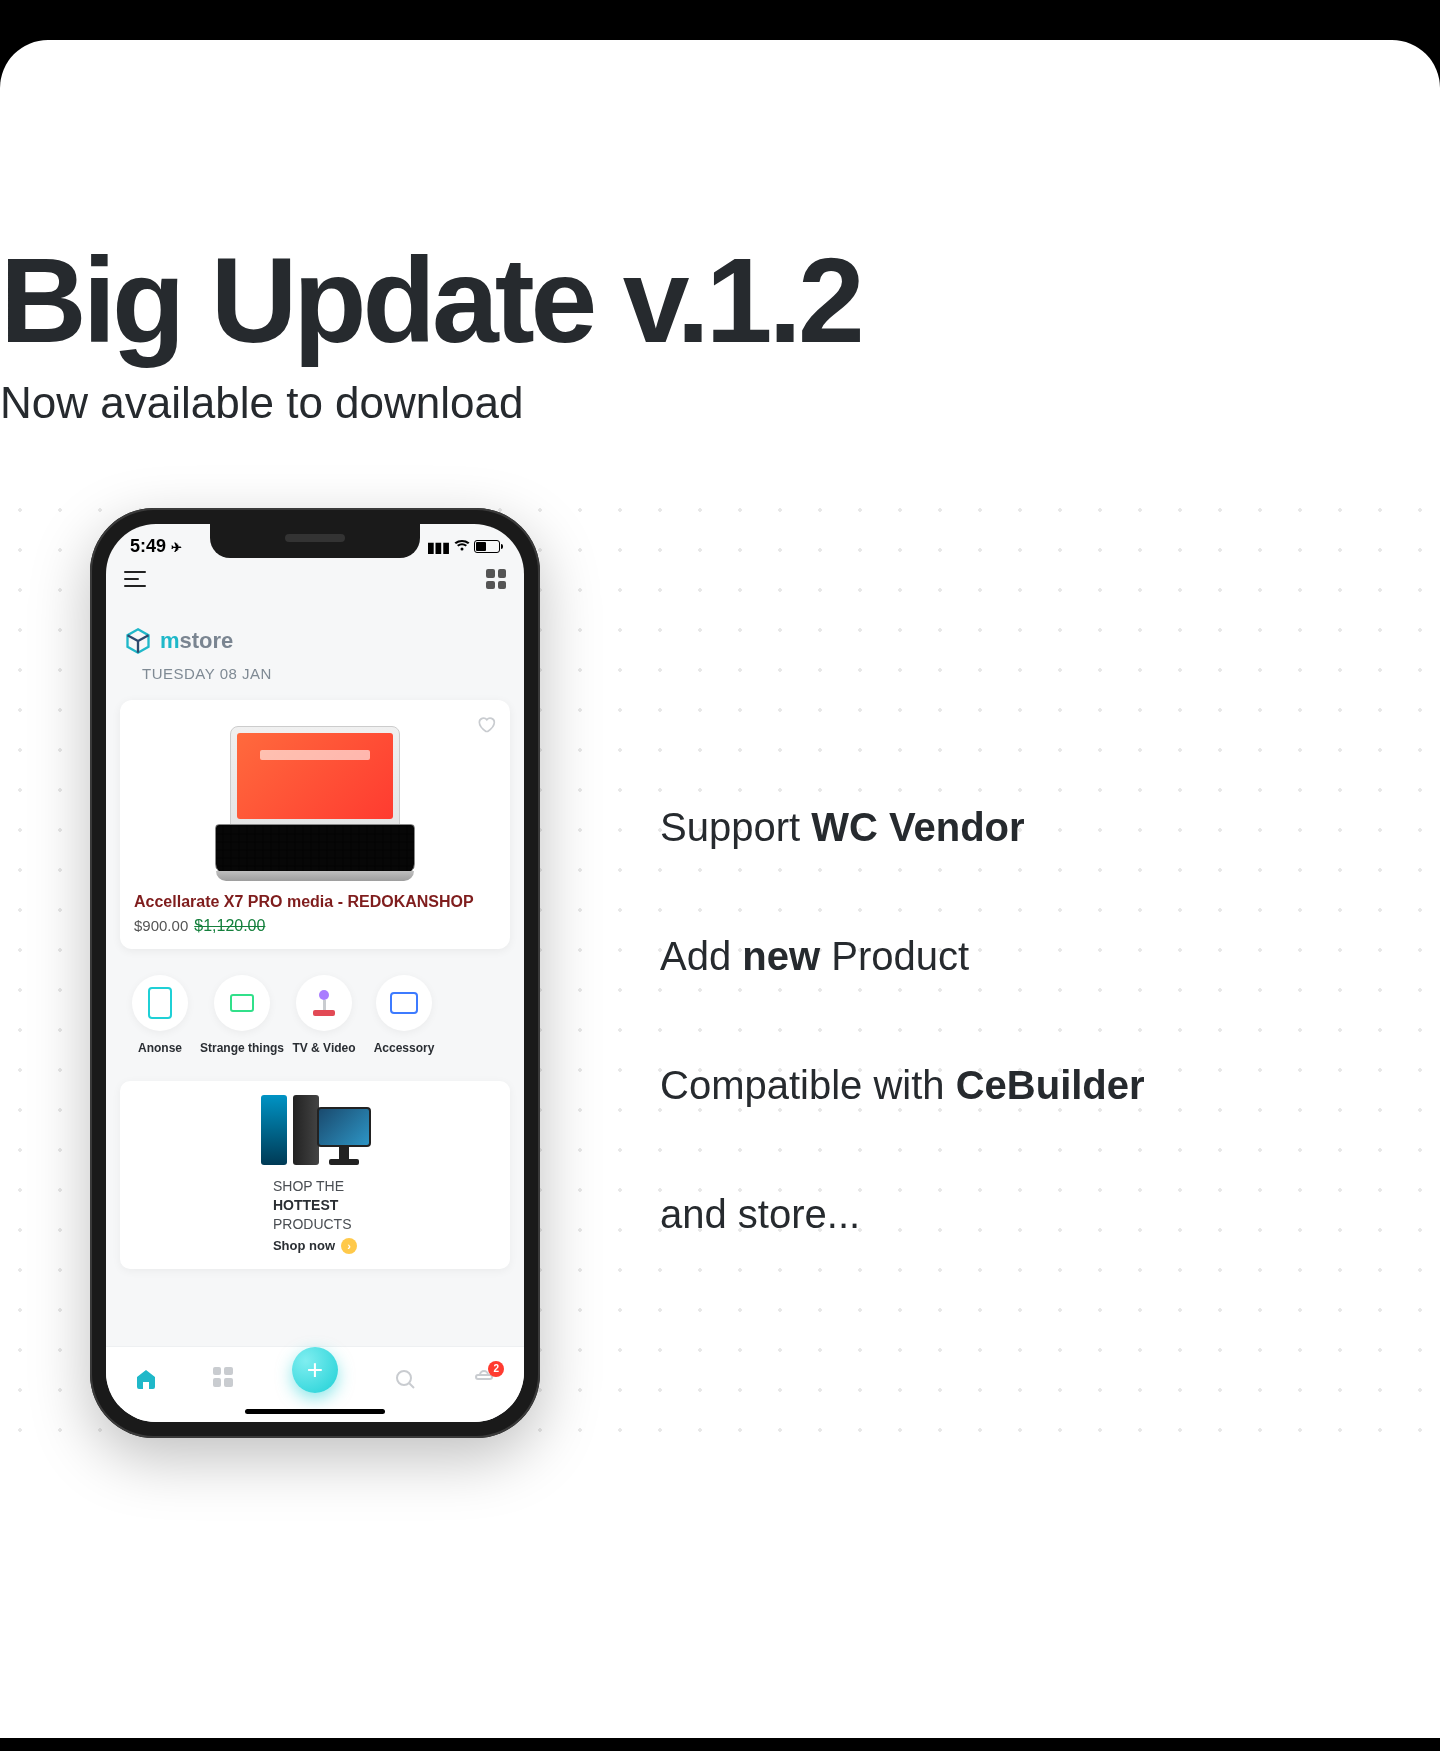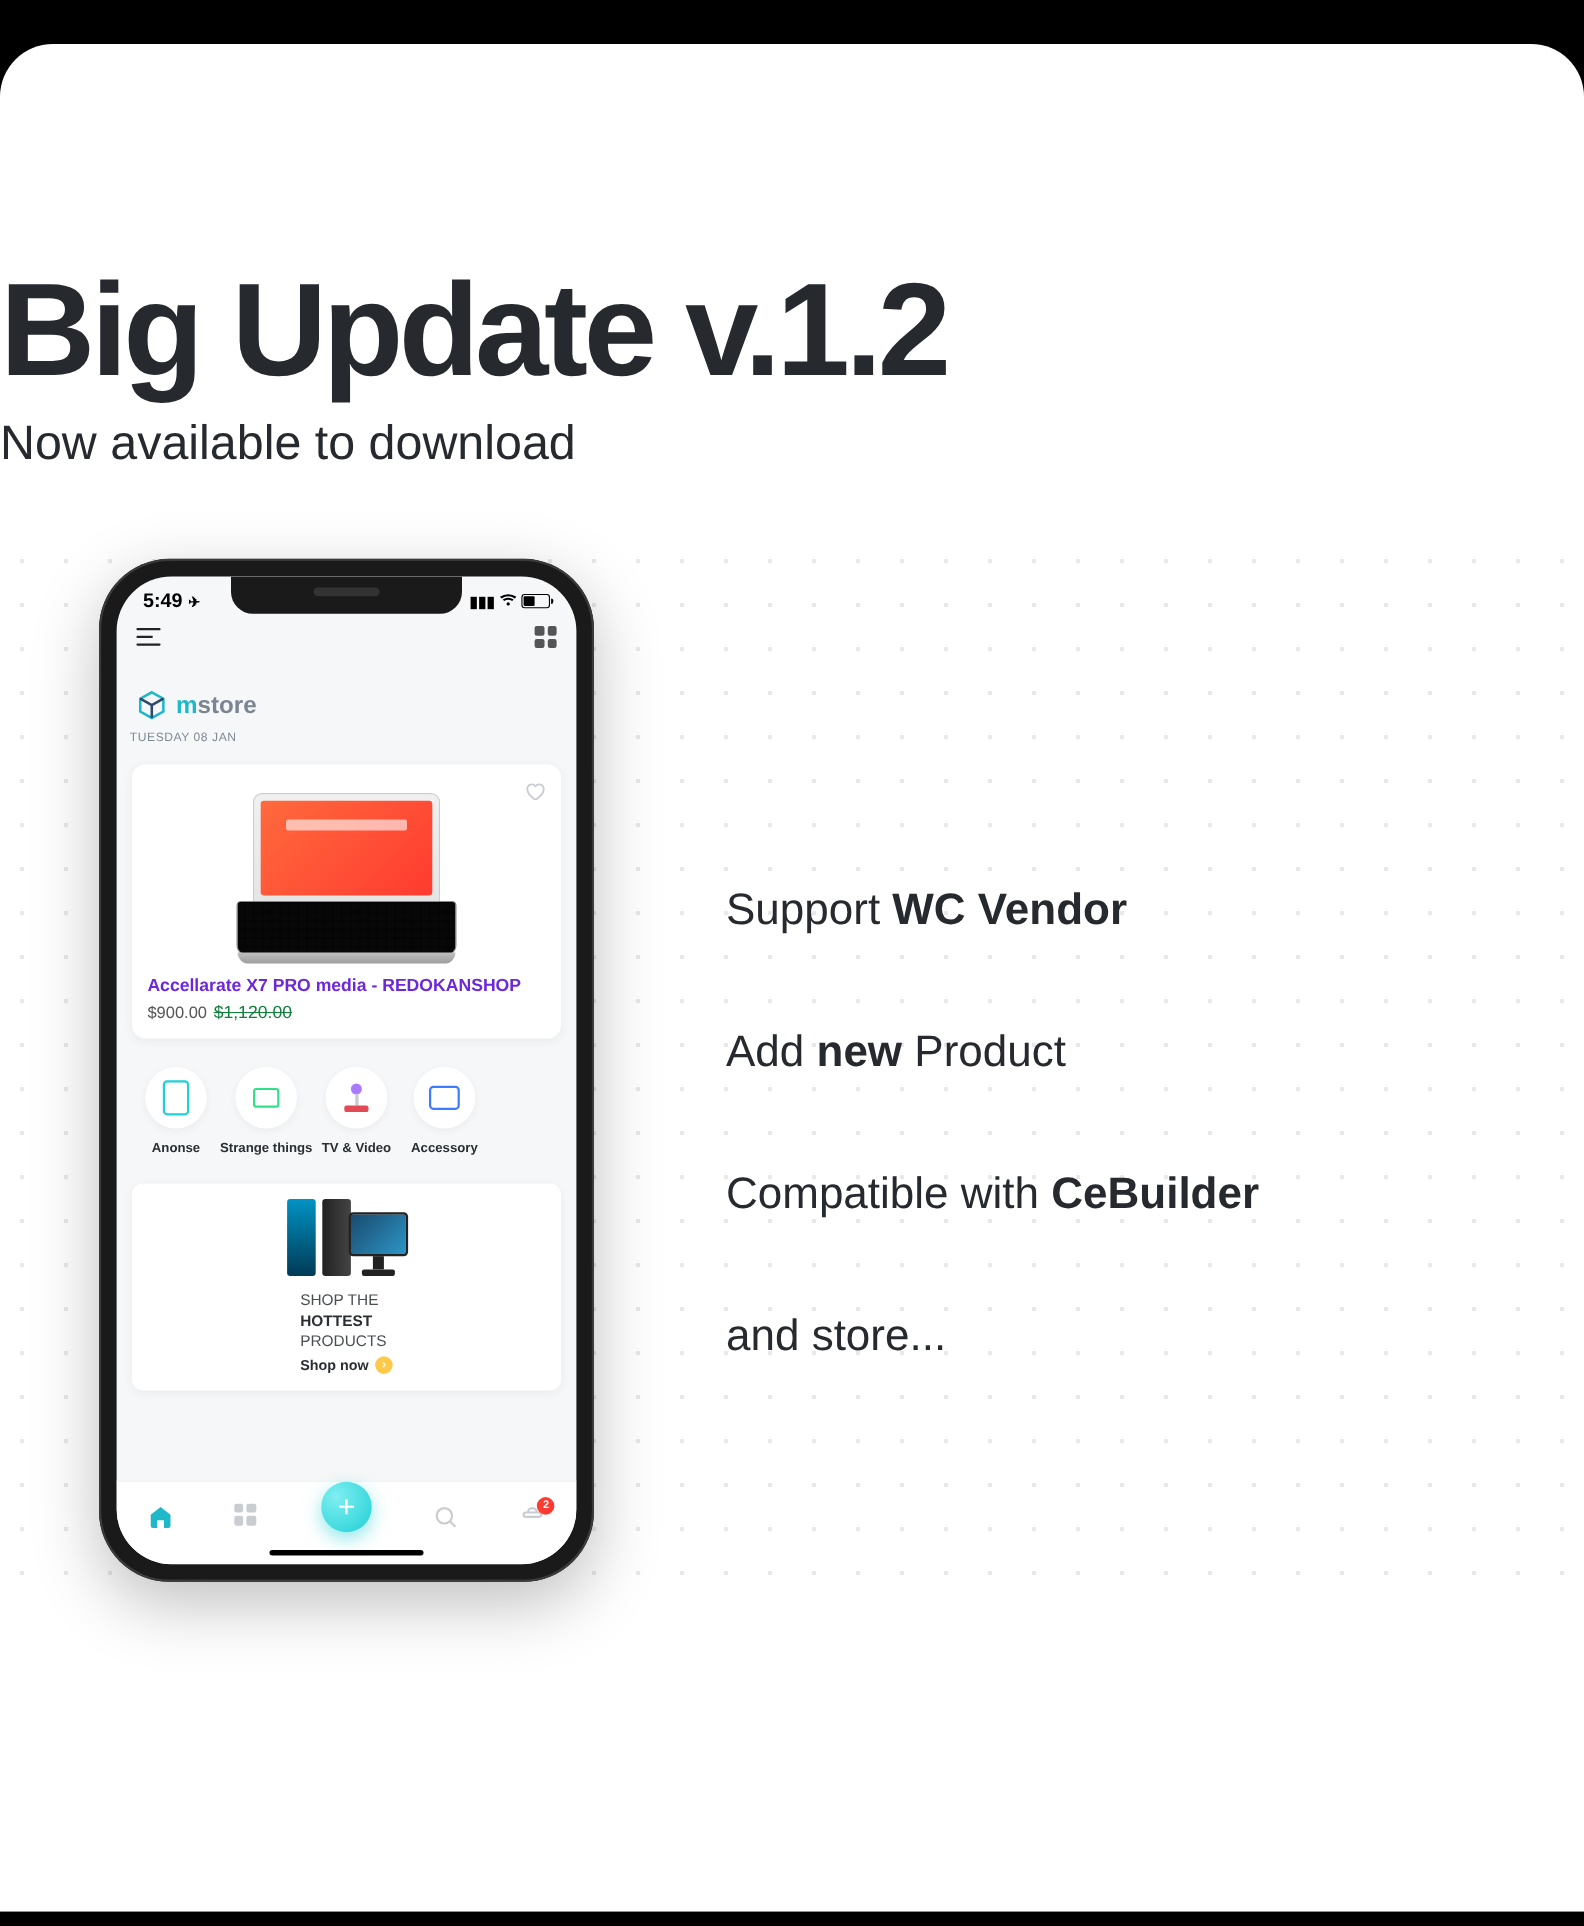--- a/index.html
+++ b/index.html
@@ -128,21 +128,21 @@
   .grid-icon span { background:#555; border-radius:2px; }
   .logo-row { display:flex; align-items:center; gap:8px; padding: 30px 18px 4px; }
   .logo-cube {
     width: 28px; height: 28px;
     position: relative;
   }
   .logo-cube svg { width:100%; height:100%; }
   .logo-text { font-weight:700; font-size:22px; }
   .logo-text .m { color:#1fb8c9; }
   .logo-text .rest { color:#7a8591; }
-  .datelabel { padding: 6px 12px 12px; color:#7f8a94; font-size:11px; letter-spacing:.5px; font-weight:500; }
+  .datelabel { padding: 6px 36px 12px; color:#7f8a94; font-size:15px; letter-spacing:.5px; font-weight:500; }
   .card {
     margin: 6px 14px;
     background:#fff;
     border-radius:12px;
     padding: 14px;
     box-shadow: 0 2px 10px rgba(0,0,0,.06);
     position: relative;
   }
   .heart {
     position:absolute; top:14px; right:14px;
@@ -178,21 +178,21 @@
     background-blend-mode: multiply;
     border: 1px solid #888;
     border-radius: 4px 4px 10px 10px;
     position:relative;
   }
   .laptop .keyboard::after{
     content:""; position:absolute; left:0; right:0; bottom:-8px; height:10px;
     background: linear-gradient(#bfbfbf,#9e9e9e);
     border-radius: 0 0 12px 12px;
   }
-  .card-title { font-size:16px; font-weight:600; color:#6d28d9; line-height:1.3; margin-top:18px;}
+  .card-title { font-size:16px; font-weight:600; color:#7f1d1d; line-height:1.3; margin-top:18px;}
   .card-price { margin-top:4px; font-size:15px; color:#555;}
   .card-price .old { color:#15803d; text-decoration: line-through; margin-left:6px; font-size:16px;}
   .cats {
     display:flex; padding: 20px 14px 8px; overflow:hidden;
   }
   .cat { flex: 0 0 80px; text-align:center; }
   .cat .bubble {
     width:56px; height:56px; border-radius:50%;
     background:#fff; margin:0 auto 10px;
     display:flex; align-items:center; justify-content:center;

